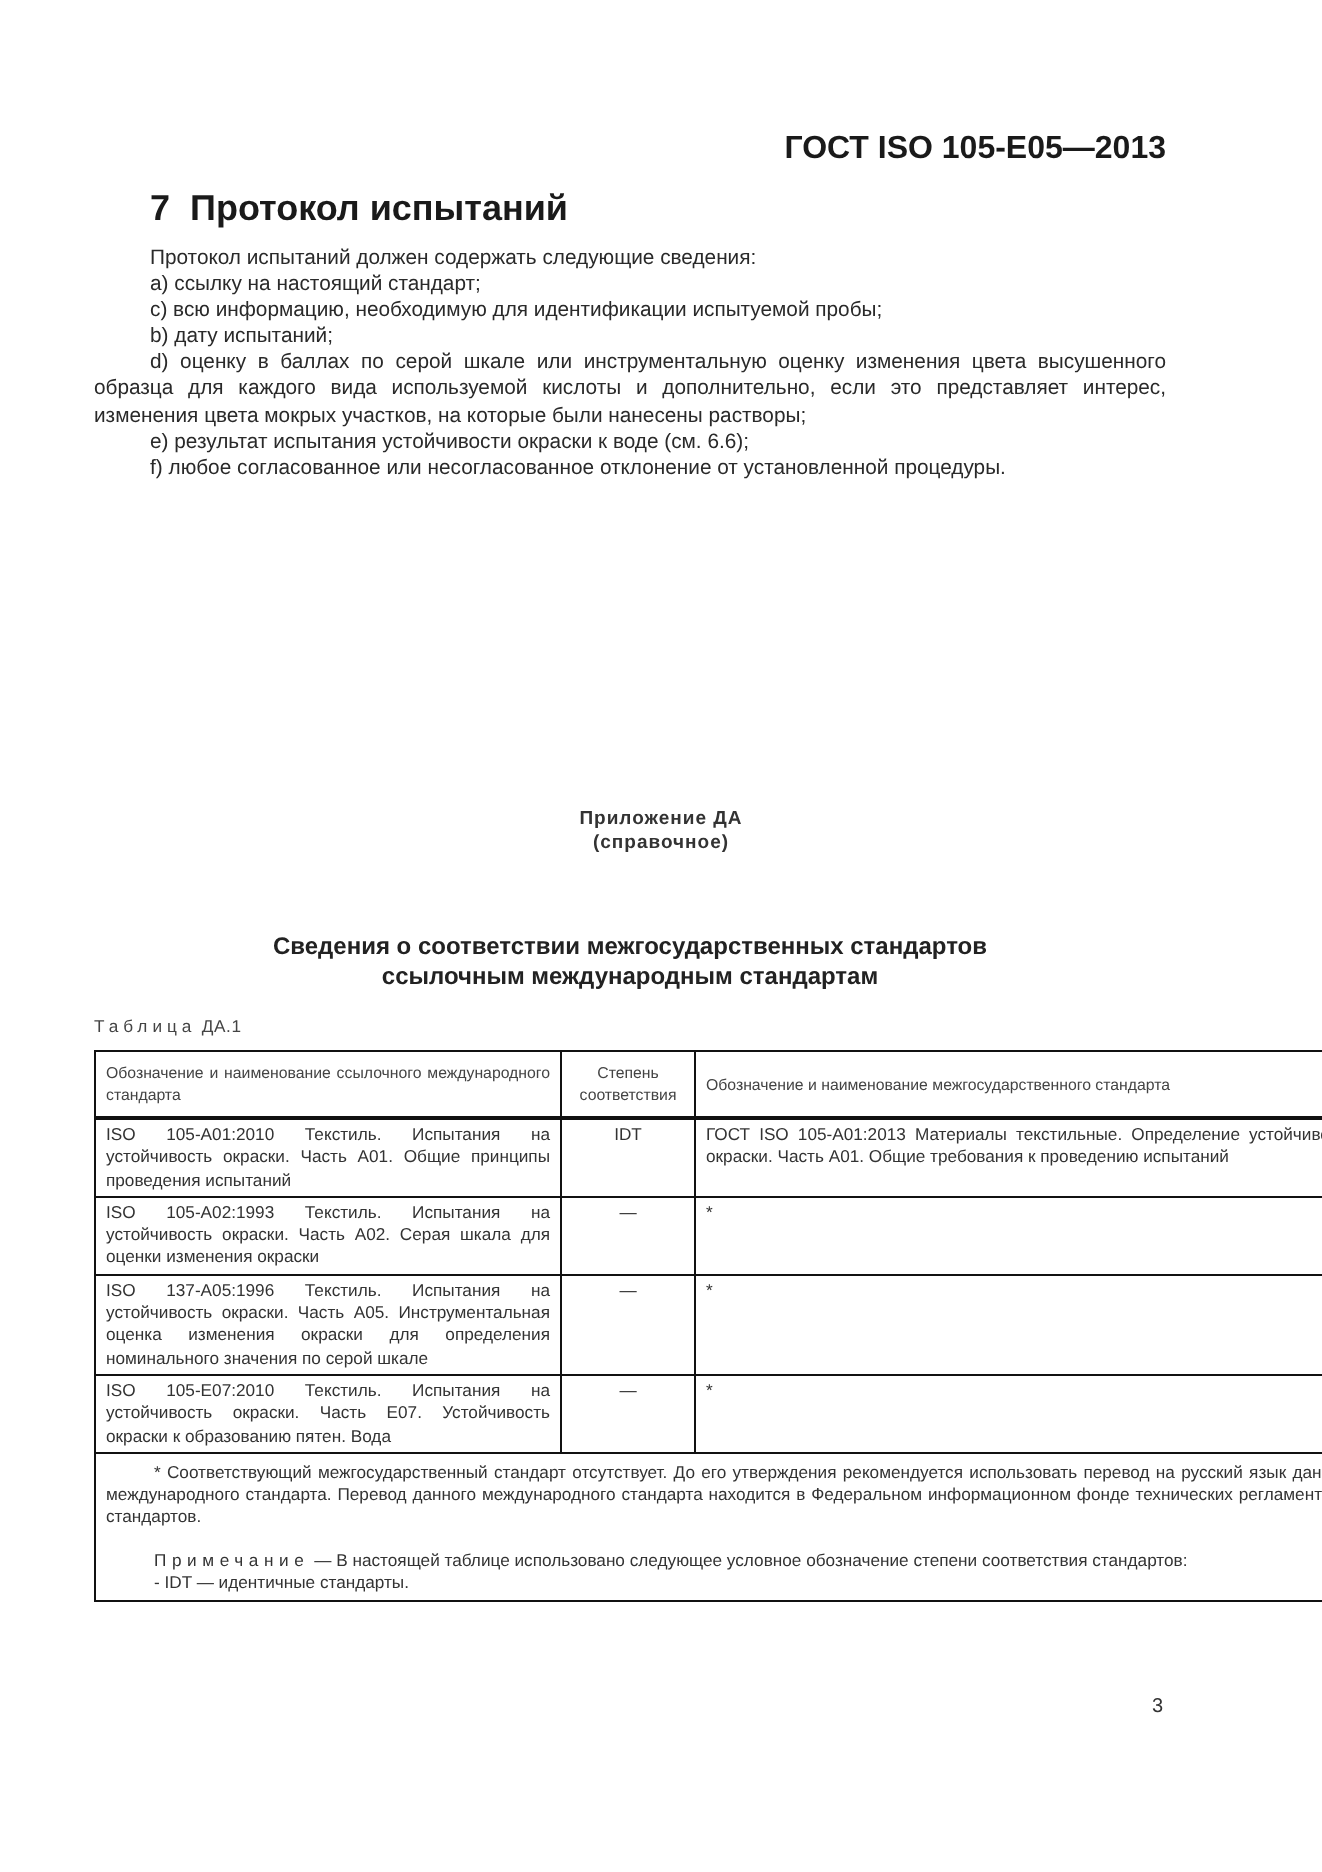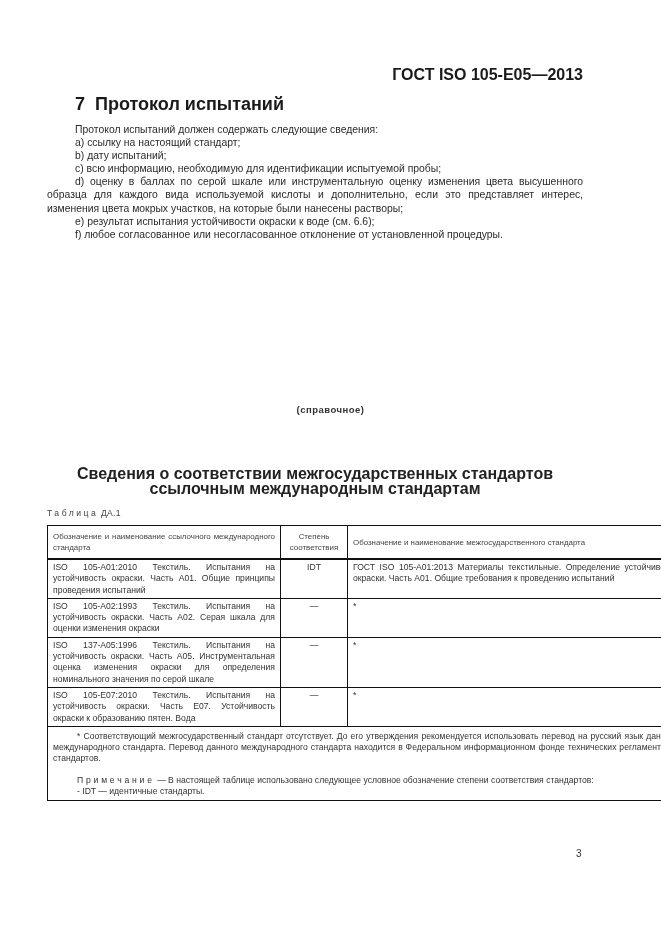--- a/index.html
+++ b/index.html
@@ -5,21 +5,21 @@
   html, body { margin: 0; padding: 0; background: #ffffff; }
   body { width: 661px; height: 936px; position: relative; overflow: hidden;
          font-family: "Liberation Sans", sans-serif; color: #1a1a1a; }
   .hdr { position: absolute; top: 66px; right: 78px; font-weight: bold; font-size: 16px; }
   .sec-title { position: absolute; left: 75px; top: 94px; font-weight: bold; font-size: 18px; }
   .body-text { position: absolute; left: 47px; top: 123px; width: 536px; font-size: 10.4px; line-height: 13.1px; color: #2a2a2a; }
   .body-text p { margin: 0; }
   .ind { padding-left: 28px; }
   .just { text-align: justify; text-align-last: left; }
   .appx { position: absolute; left: 0; width: 661px; top: 404px; text-align: center; font-weight: bold; font-size: 9.5px; line-height: 12px; letter-spacing: 0.5px; color: #333; }
-  .appx-title { position: absolute; left: 0; width: 630px; top: 466px; text-align: center; font-weight: bold; font-size: 16px; line-height: 15px; color: #222; }
+  .appx-title { position: absolute; left: 0; width: 630px; top: 466px; text-align: center; font-weight: bold; font-size: 12px; line-height: 15px; color: #222; }
   .tbl-label { position: absolute; left: 47px; top: 508px; font-size: 8.6px; color: #444; letter-spacing: 0.3px; }
   .tbl-label .sp { letter-spacing: 2.5px; }
   table { position: absolute; left: 47px; top: 525px; width: 637px; border-collapse: collapse; font-size: 8.6px; color: #333; line-height: 11.3px; }
   td, th { border: 1px solid #111; vertical-align: top; padding: 2px 5px; font-weight: normal; }
   th { text-align: left; vertical-align: middle; height: 28px; font-size: 7.9px; line-height: 11px; color: #444; }
   thead tr { border-bottom: 2px solid #111; }
   table { border: 1.5px solid #111; }
   .c1 { width: 222px; text-align: justify; text-align-last: left; }
   .c2 { width: 56px; text-align: center; }
   .c3 { text-align: justify; text-align-last: left; }
@@ -36,28 +36,29 @@
 <div class="hdr">ГОСТ ISO 105-E05—2013</div>
 
 <div class="sec-title">
   <span>7</span>&nbsp;
   <span>Протокол испытаний</span>
 </div>
 
 <div class="body-text">
   <p class="ind">Протокол испытаний должен содержать следующие сведения:</p>
   <p class="ind"><span>a)</span> <span>ссылку на настоящий стандарт;</span></p>
+  <p class="ind"><span>c)</span> <span>всю информацию, необходимую для идентификации испытуемой пробы;</span></p>
   <p class="ind"><span>b)</span> <span>дату испытаний;</span></p>
-  <p class="ind"><span>c)</span> <span>всю информацию, необходимую для идентификации испытуемой пробы;</span></p>
   <p class="just" style="text-indent:28px;"><span>d)</span> <span>оценку в баллах по серой шкале или инструментальную оценку изменения цвета высушенного образца для каждого вида используемой кислоты и дополнительно, если это представляет интерес, изменения цвета мокрых участков, на которые были нанесены растворы;</span></p>
   <p class="ind"><span>e)</span> <span>результат испытания устойчивости окраски к воде (см. 6.6);</span></p>
   <p class="ind"><span>f)</span> <span>любое согласованное или несогласованное отклонение от установленной процедуры.</span></p>
 </div>
 
 <div class="appx">
+  <div>Приложение ДА</div>
   <div>(справочное)</div>
 </div>
 
 <div class="appx-title">
   <div>Сведения о соответствии межгосударственных стандартов</div>
   <div>ссылочным международным стандартам</div>
 </div>
 
 <div class="tbl-label">
   <span class="sp">Таблица</span>

